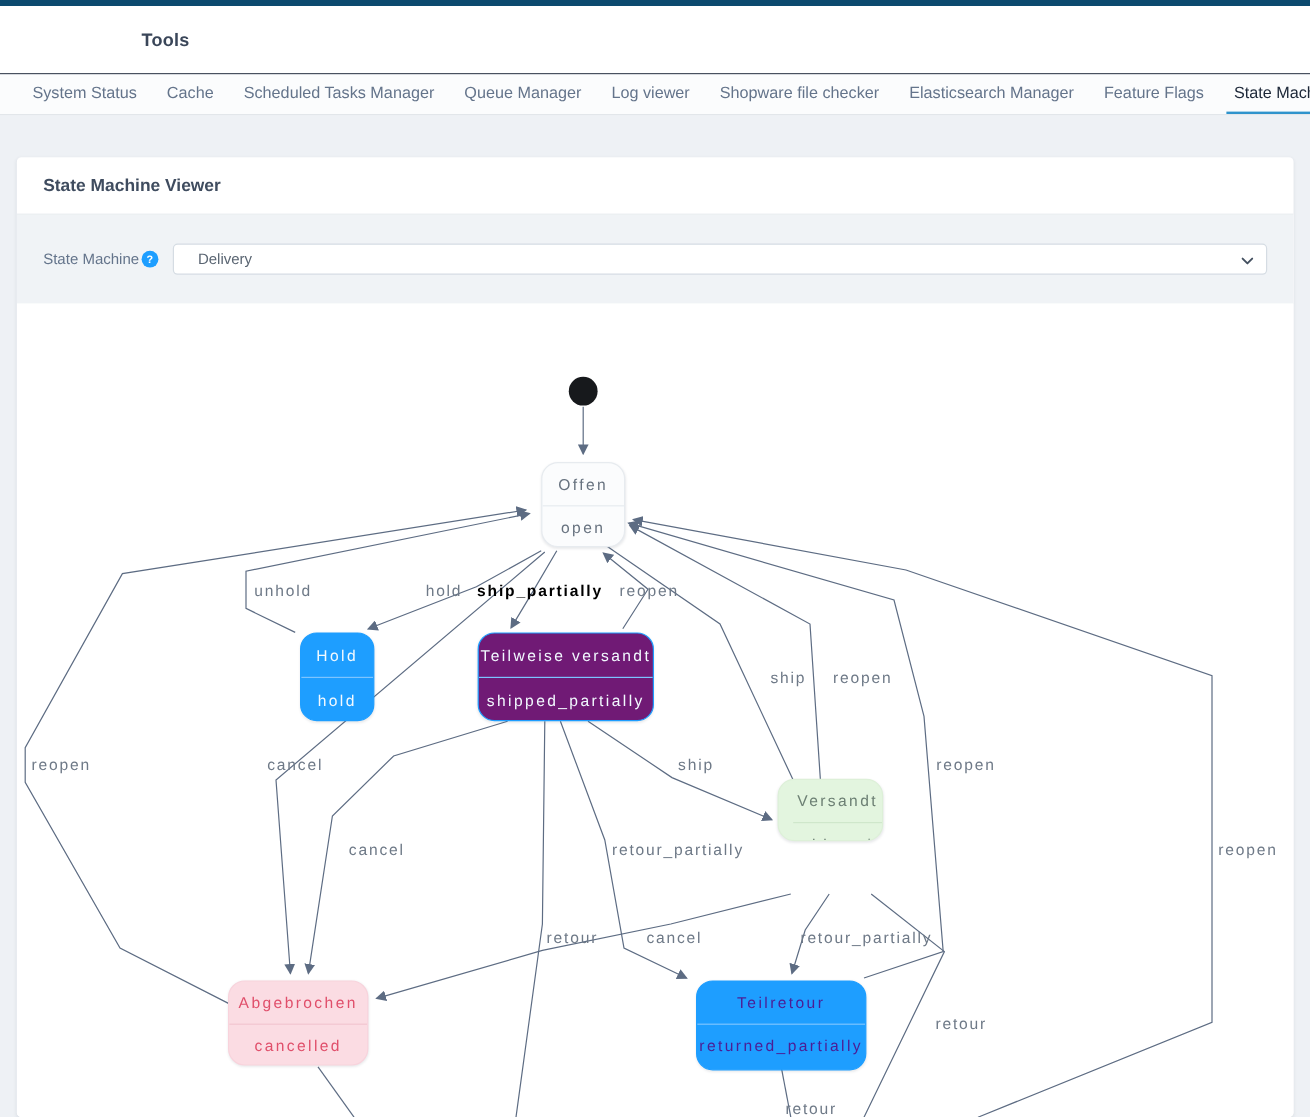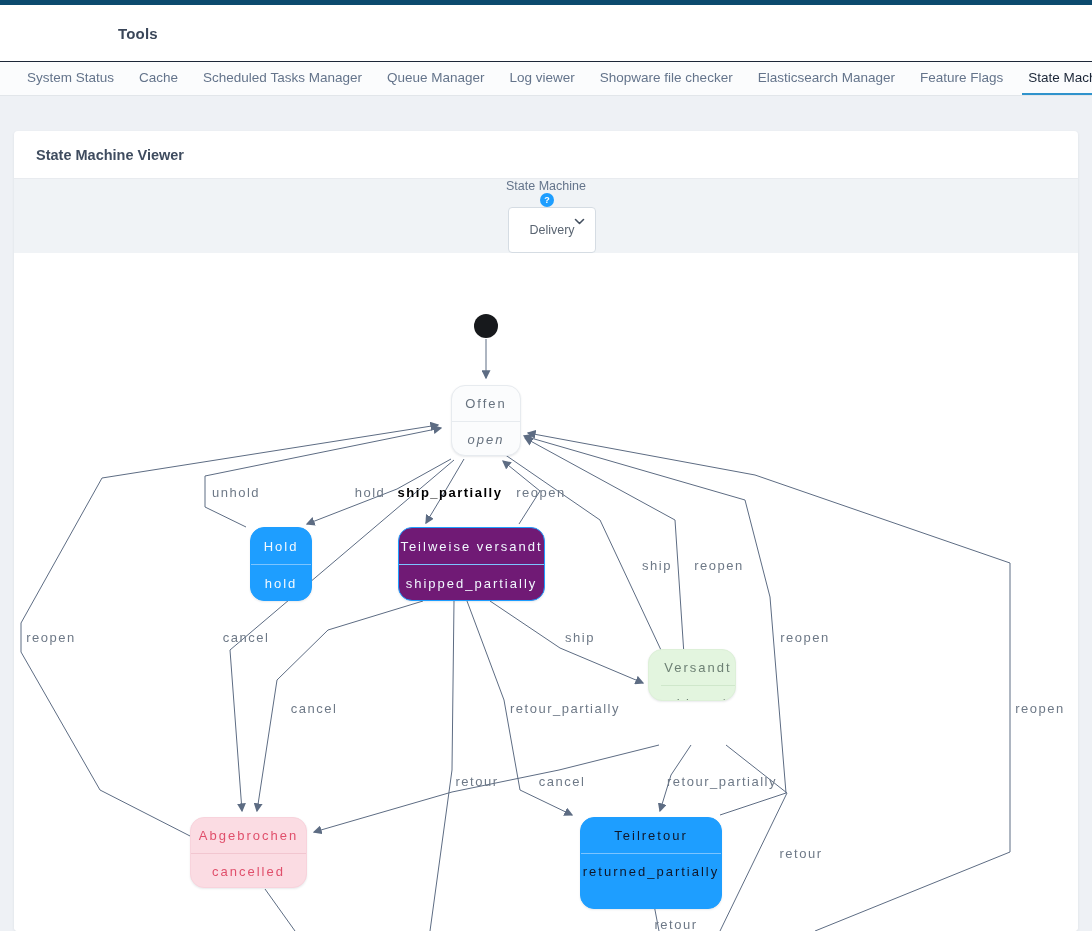--- a/index.html
+++ b/index.html
@@ -13,21 +13,21 @@
   
   .tabbar { background:#fbfcfd; height:34px; display:flex; align-items:stretch; padding-left:21px; border-bottom:1px solid #e2e6ea; }
   .tab { display:flex; align-items:center; padding:0 6px; margin-right:13px; font-size:13.5px; color:#64748b; cursor:pointer; white-space:nowrap; border-bottom:2px solid transparent; }
   .tab.active { color:#1b2637; border-bottom-color:#2f93cc; }
 
   
   .content { padding:35px 14px 0 14px; }
   .card { background:#ffffff; border-radius:4px; box-shadow:0 1px 3px rgba(30,40,60,.08); overflow:hidden; }
   .card-header { padding:0 22px; height:48px; display:flex; align-items:center; border-bottom:1px solid #e8ebef; }
   .card-header h2 { font-size:14.5px; font-weight:bold; color:#3f4c5f; }
-  .form-section { background:#f0f3f6; padding:0 22px; height:74px; display:flex; align-items:center;flex-direction:column; }
+  .form-section { background:#f0f3f6; padding:0 22px; height:74px; display:flex; align-items:center; }
   .form-label { font-size:12.5px; color:#64748b; white-space:nowrap; }
   .help-badge { display:inline-flex; align-items:center; justify-content:center; width:14px; height:14px; border-radius:50%; background:#1e9eff; color:#fff; font-size:9px; font-weight:bold; margin:0 0 0 2px; cursor:pointer; }
   .select-box { flex:1; margin-left:12px; height:26px; background:#ffffff; border:1px solid #d5dce3; border-radius:4px; display:flex; align-items:center; padding:0 20px; font-size:12.5px; color:#5a6572; position:relative; cursor:pointer; }
   .select-box .chev { position:absolute; right:10px; top:8px; }
 
   
   .diagram { position:relative; height:678px; background:#ffffff; }
   .diagram h3 { position:absolute; top:18px; left:0; width:1048px; text-align:center; font-size:17px; font-weight:bold; color:#4e5d6d; letter-spacing:1.5px; }
   .diagram svg.edge-layer { position:absolute; left:0; top:0; }
   .state-node { position:absolute; border-radius:14px; overflow:hidden; font-size:13px; letter-spacing:2px; text-align:right; box-shadow:0 1px 2px rgba(40,50,70,.10); }
@@ -97,21 +97,21 @@
             <polyline points="178,584 86,537 7,399 7,370 88,225 424,172" fill="none" stroke="#5d6c83" stroke-width="1" marker-end="url(#arrow)"></polyline>
             <polyline points="706,562 772,540 756,344 731,247 510,183" fill="none" stroke="#5d6c83" stroke-width="1" marker-end="url(#arrow)"></polyline>
             <polyline points="801,678 996,599 996,310 741,222 514,180" fill="none" stroke="#5d6c83" stroke-width="1" marker-end="url(#arrow)"></polyline>
             <polyline points="251,636 281,678" fill="none" stroke="#5d6c83" stroke-width="1"></polyline>
           </g>
       </svg>
       <div>
           <div class="state-node" style="left: 437px; top: 132px; width: 70px; height: 71px; background: rgb(251, 252, 253); color: rgb(103, 114, 127); border: 1px solid rgb(231, 235, 239);">
             <div class="row" style="height: 35px;">Offen</div>
             <div class="divider" style="background: rgb(231, 235, 239);"></div>
-            <div class="row" style="height: 35px; font-style: italic;">open</div>
+            <div class="row" style="height: 35px;">open</div>
           </div>
           <div class="state-node" style="left: 236px; top: 274px; width: 62px; height: 74px; background: rgb(30, 158, 255); color: rgb(242, 249, 255); border: 1px solid rgb(30, 158, 255);">
             <div class="row" style="height: 36px;">Hold</div>
             <div class="divider" style="background: rgb(124, 196, 255);"></div>
             <div class="row" style="height: 36px;">hold</div>
           </div>
           <div class="state-node" style="left: 384px; top: 274px; width: 147px; height: 74px; background: #701a75; color: rgb(242, 249, 255); border: 1px solid rgb(30, 158, 255);">
             <div class="row" style="height: 36px;">Teilweise versandt</div>
             <div class="divider" style="background: rgb(124, 196, 255);"></div>
             <div class="row" style="height: 36px;">shipped_partially</div>
@@ -119,21 +119,21 @@
           <div class="state-node" style="left: 634px; top: 396px; width: 88px; height: 52px; background: rgb(227, 245, 223); color: rgb(109, 128, 116); border: 1px solid rgb(221, 240, 216); padding-left: 12px;">
             <div class="row" style="height: 35px;">Versandt</div>
             <div class="divider" style="background: rgb(207, 231, 203);"></div>
             <div class="row" style="height: 35px;">shipped</div>
           </div>
           <div class="state-node" style="left: 176px; top: 564px; width: 117px; height: 71px; background: rgb(251, 220, 227); color: rgb(224, 79, 107); border: 1px solid rgb(248, 211, 220);">
             <div class="row" style="height: 35px;">Abgebrochen</div>
             <div class="divider" style="background: rgb(242, 198, 208);"></div>
             <div class="row" style="height: 35px;">cancelled</div>
           </div>
-          <div class="state-node" style="left: 566px; top: 564px; width: 142px; height: 92px; background: rgb(30, 158, 255); color: #0f172a; border: 1px solid rgb(30, 158, 255);">
+          <div class="state-node" style="left: 566px; top: 564px; width: 142px; height: 75px; background: rgb(30, 158, 255); color: #4c1d95; border: 1px solid rgb(30, 158, 255);">
             <div class="row" style="height: 35px;">Teilretour</div>
             <div class="divider" style="background: rgb(124, 196, 255);"></div>
             <div class="row" style="height: 35px;">returned_partially</div>
           </div>
         </div>
       <div>
           <span class="edge-label" style="left: 222px; top: 239px; color: rgb(110, 121, 135);">unhold</span>
           <span class="edge-label" style="left: 356px; top: 239px; color: rgb(110, 121, 135);">hold</span>
           <span class="edge-label" style="left: 436px; top: 239px; color: #000000; font-weight: bold;">ship_partially</span>
           <span class="edge-label" style="left: 527px; top: 239px; color: rgb(110, 121, 135);">reopen</span>

